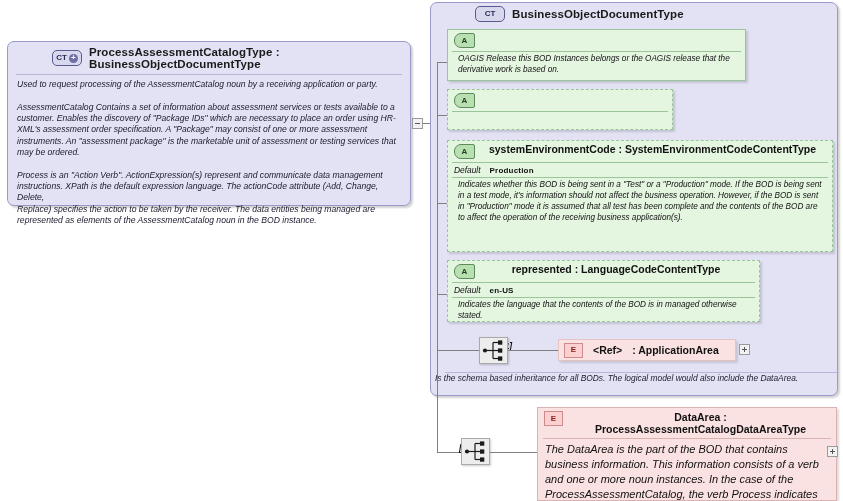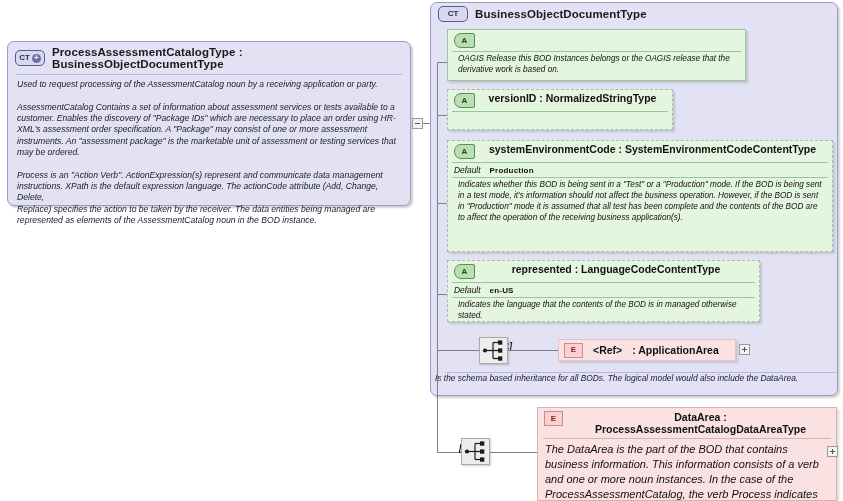--- a/index.html
+++ b/index.html
@@ -16,21 +16,21 @@
   
   .pm{position:absolute;width:11px;height:11px;border:1px solid #9a9a9a;
       background:#f2f2f2;box-sizing:border-box;}
   .pm::before{content:"";position:absolute;left:2px;top:4px;width:5px;height:1px;background:#555;}
   .pm.plus::after{content:"";position:absolute;left:4px;top:2px;width:1px;height:5px;background:#555;}
 
   
   .ctbox{position:absolute;border:1px solid #9a9ac8;border-radius:7px;
          background:#e2e2f4;box-sizing:border-box;}
   .ctbox.shadow{box-shadow:2px 2px 2px rgba(0,0,0,.18);}
-  .ct-head{display:flex;align-items:center;gap:7px;padding:4px 6px 2px 7px;}
+  .ct-head{display:flex;align-items:center;gap:7px;padding:4px 6px 2px 7px;margin-left:37px;}
   .ct-title{font-size:11.5px;font-weight:bold;color:#1a1a1a;letter-spacing:.1px;}
   .ct-rule{height:1px;background:#b6b6d6;margin:2px 8px 0 8px;}
   .ct-doc{font-style:italic;font-size:8.6px;line-height:1.32;color:#1a1a2e;
           padding:4px 9px 6px 9px;white-space:pre-line;}
 
   
   .icon-ct{display:inline-flex;align-items:center;justify-content:center;
            min-width:24px;height:14px;border:1px solid #5a5a8c;border-radius:5px;
            background:#d7d7ee;font-size:8px;font-weight:bold;color:#2a2a50;
            padding:0 2px;line-height:1;}
@@ -134,21 +134,20 @@
     </div>
     <div class="attr-rule"></div>
     <div class="attr-doc">OAGIS Release this BOD Instances belongs or the OAGIS release that the derivative work is based on.</div>
   </div>
 
   <div class="attr opt" style="left:447px;top:89px;width:226px;height:41px;">
     <div class="attr-head">
       <span class="icon-a">
         <span>A</span>
       </span>
-      <span class="attr-name">versionID : NormalizedStringType</span>
     </div>
     <div class="attr-rule"></div>
   </div>
 
   <div class="attr opt" style="left:447px;top:140px;width:386px;height:112px;">
     <div class="attr-head">
       <span class="icon-a">
         <span>A</span>
       </span>
       <span class="attr-name">systemEnvironmentCode : SystemEnvironmentCodeContentType</span>

